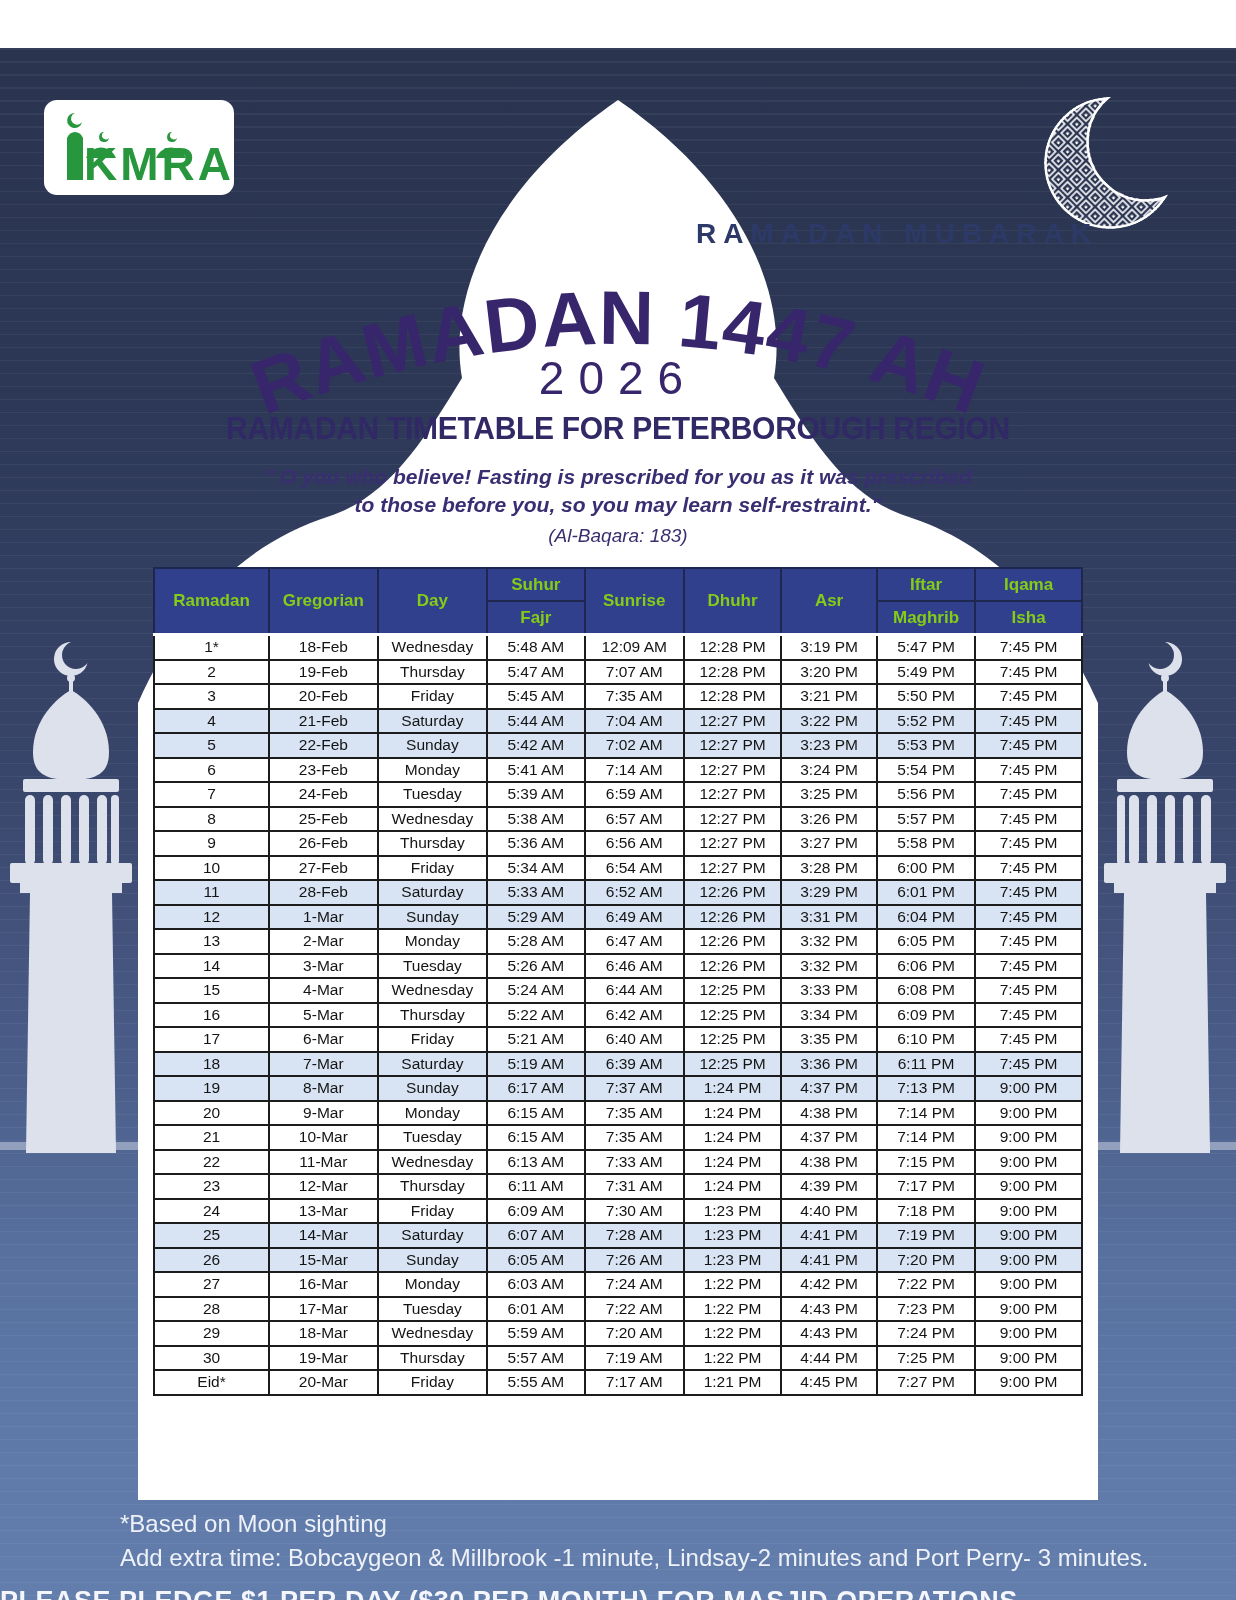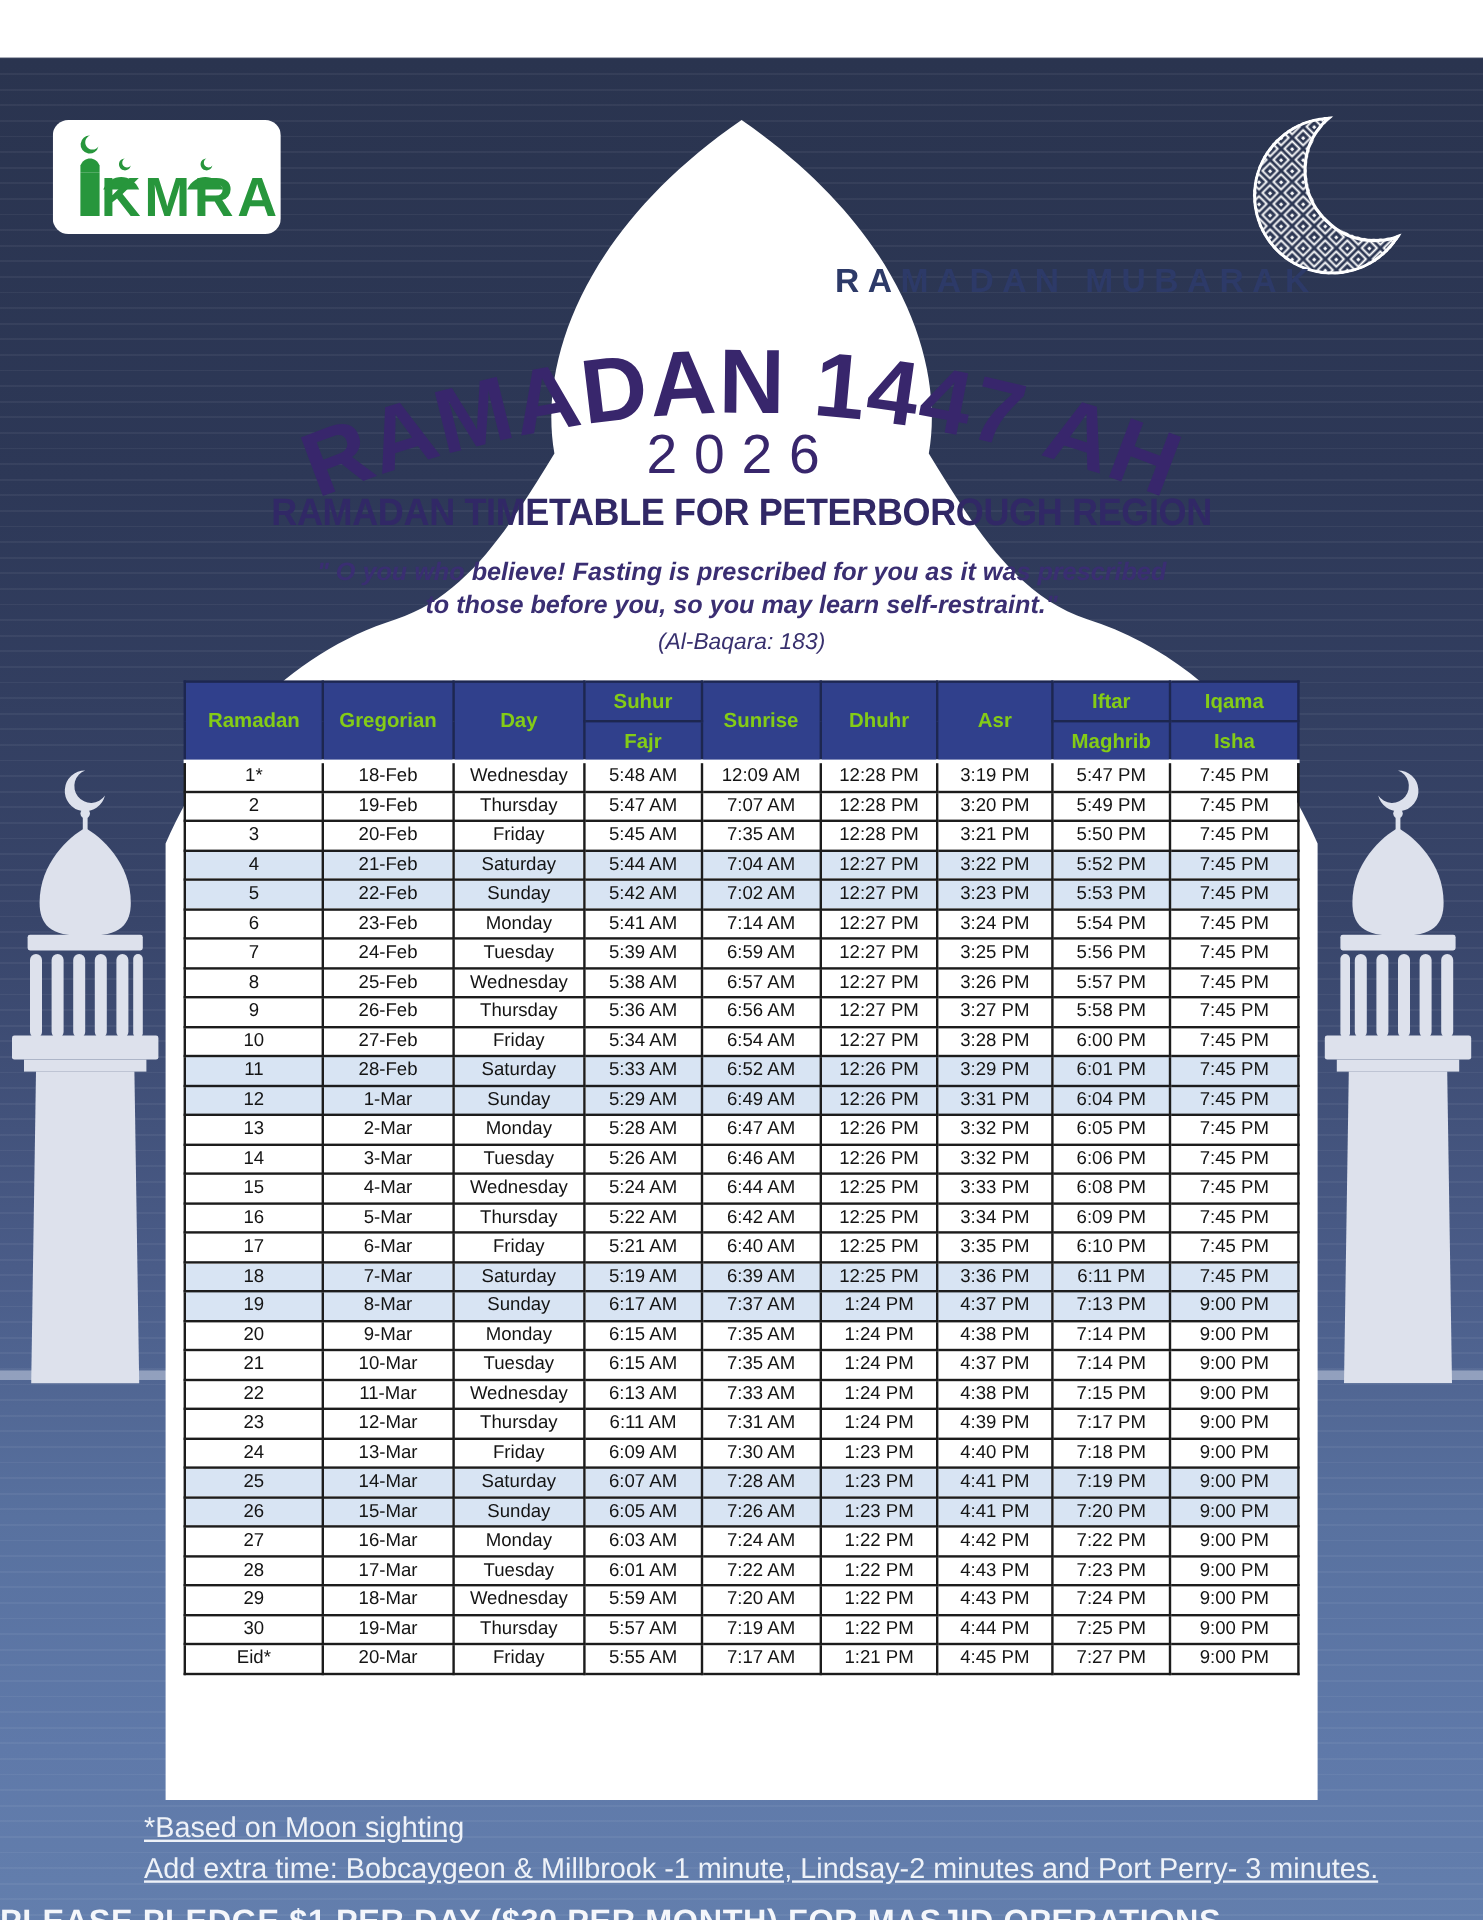--- a/index.html
+++ b/index.html
@@ -42,21 +42,21 @@
   table.timetable thead tr:last-child th{border-top:2px solid #1d2750;}
   table.timetable thead{border-bottom:3px solid #ffffff;}
   table.timetable td{
     background:#ffffff;color:#141414;font-size:15.5px;text-align:center;
     border:2px solid #1c1c1c;height:22.5px;padding:0;line-height:1.05;
     white-space:nowrap;overflow:hidden;
   }
   table.timetable tr.wknd td{background:#d8e4f3;}
   table.timetable{border:2px solid #161616;}
 
-  .foot{position:absolute;color:#eef2f8;z-index:4;text-decoration:underline;}
+  .foot{position:absolute;color:#eef2f8;z-index:4;}
   .foot.note1{left:120px;top:1462px;font-size:24px;}
   .foot.note2{left:120px;top:1496px;font-size:24px;}
   .foot.pledge{left:0;top:1538px;width:1139px;font-size:27px;font-weight:700;letter-spacing:0.5px;color:#f4f6fb;}
 </style>
 </head>
 <body>
 
 <div class="page">
   <div class="stripes"></div>
   <div class="ground-bar"></div>

